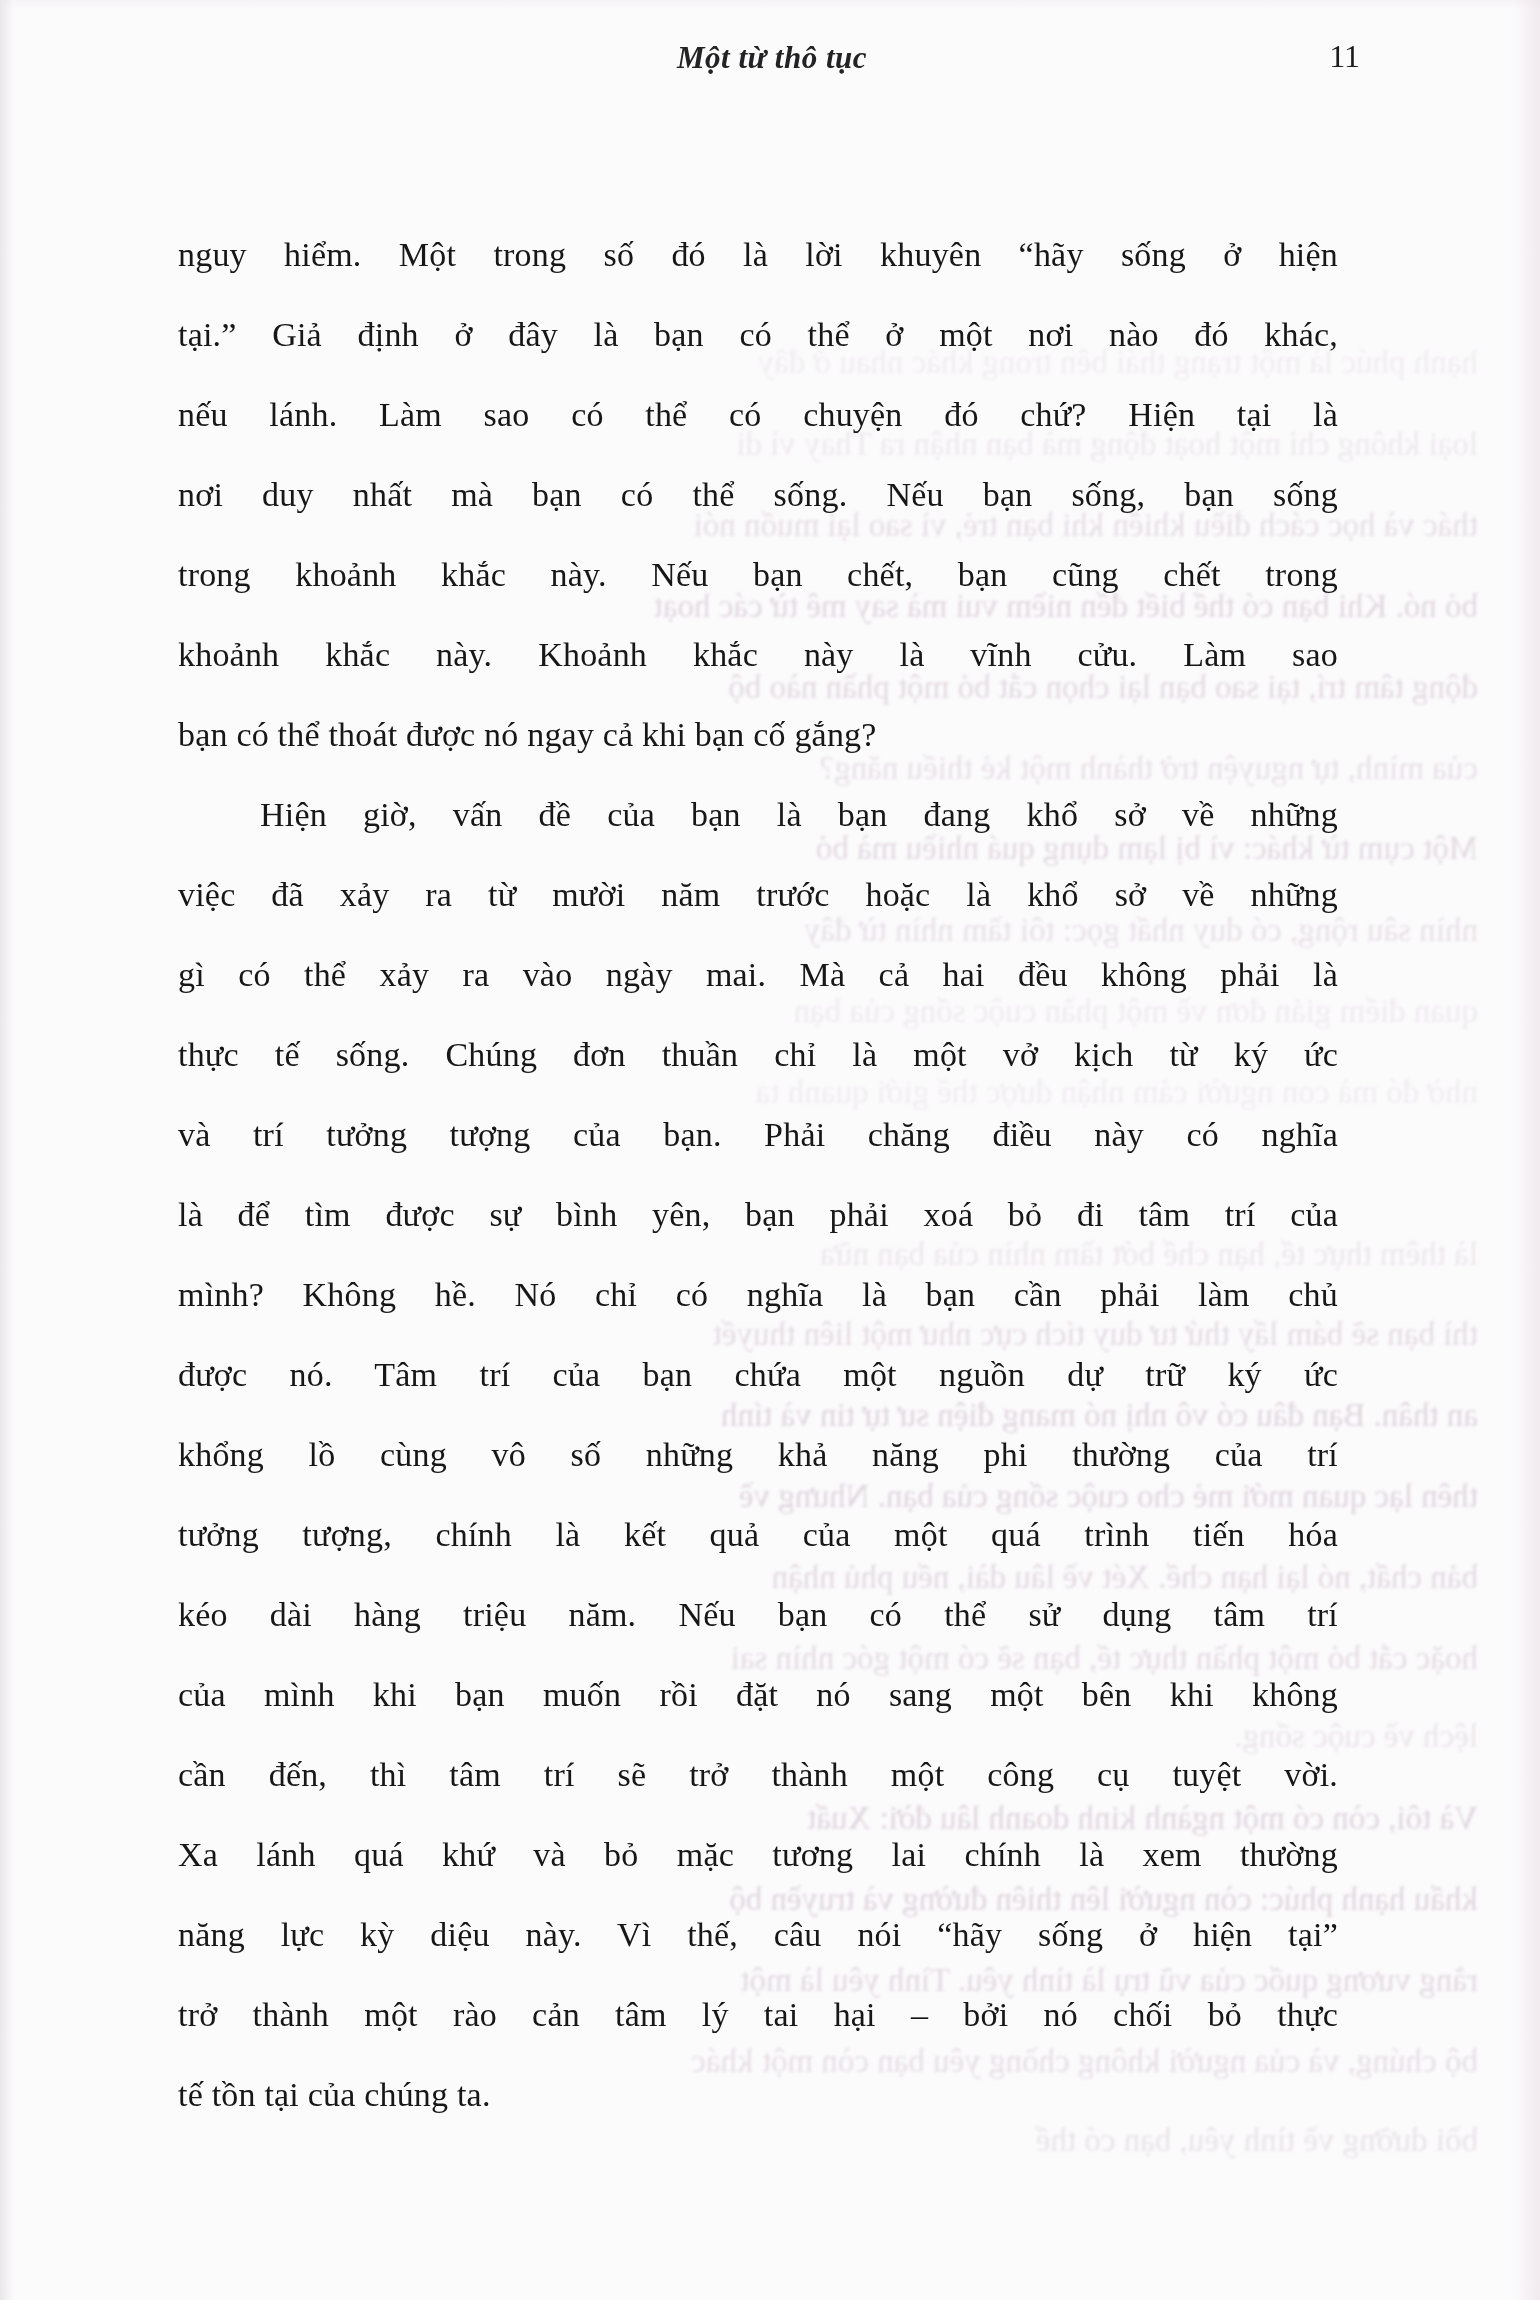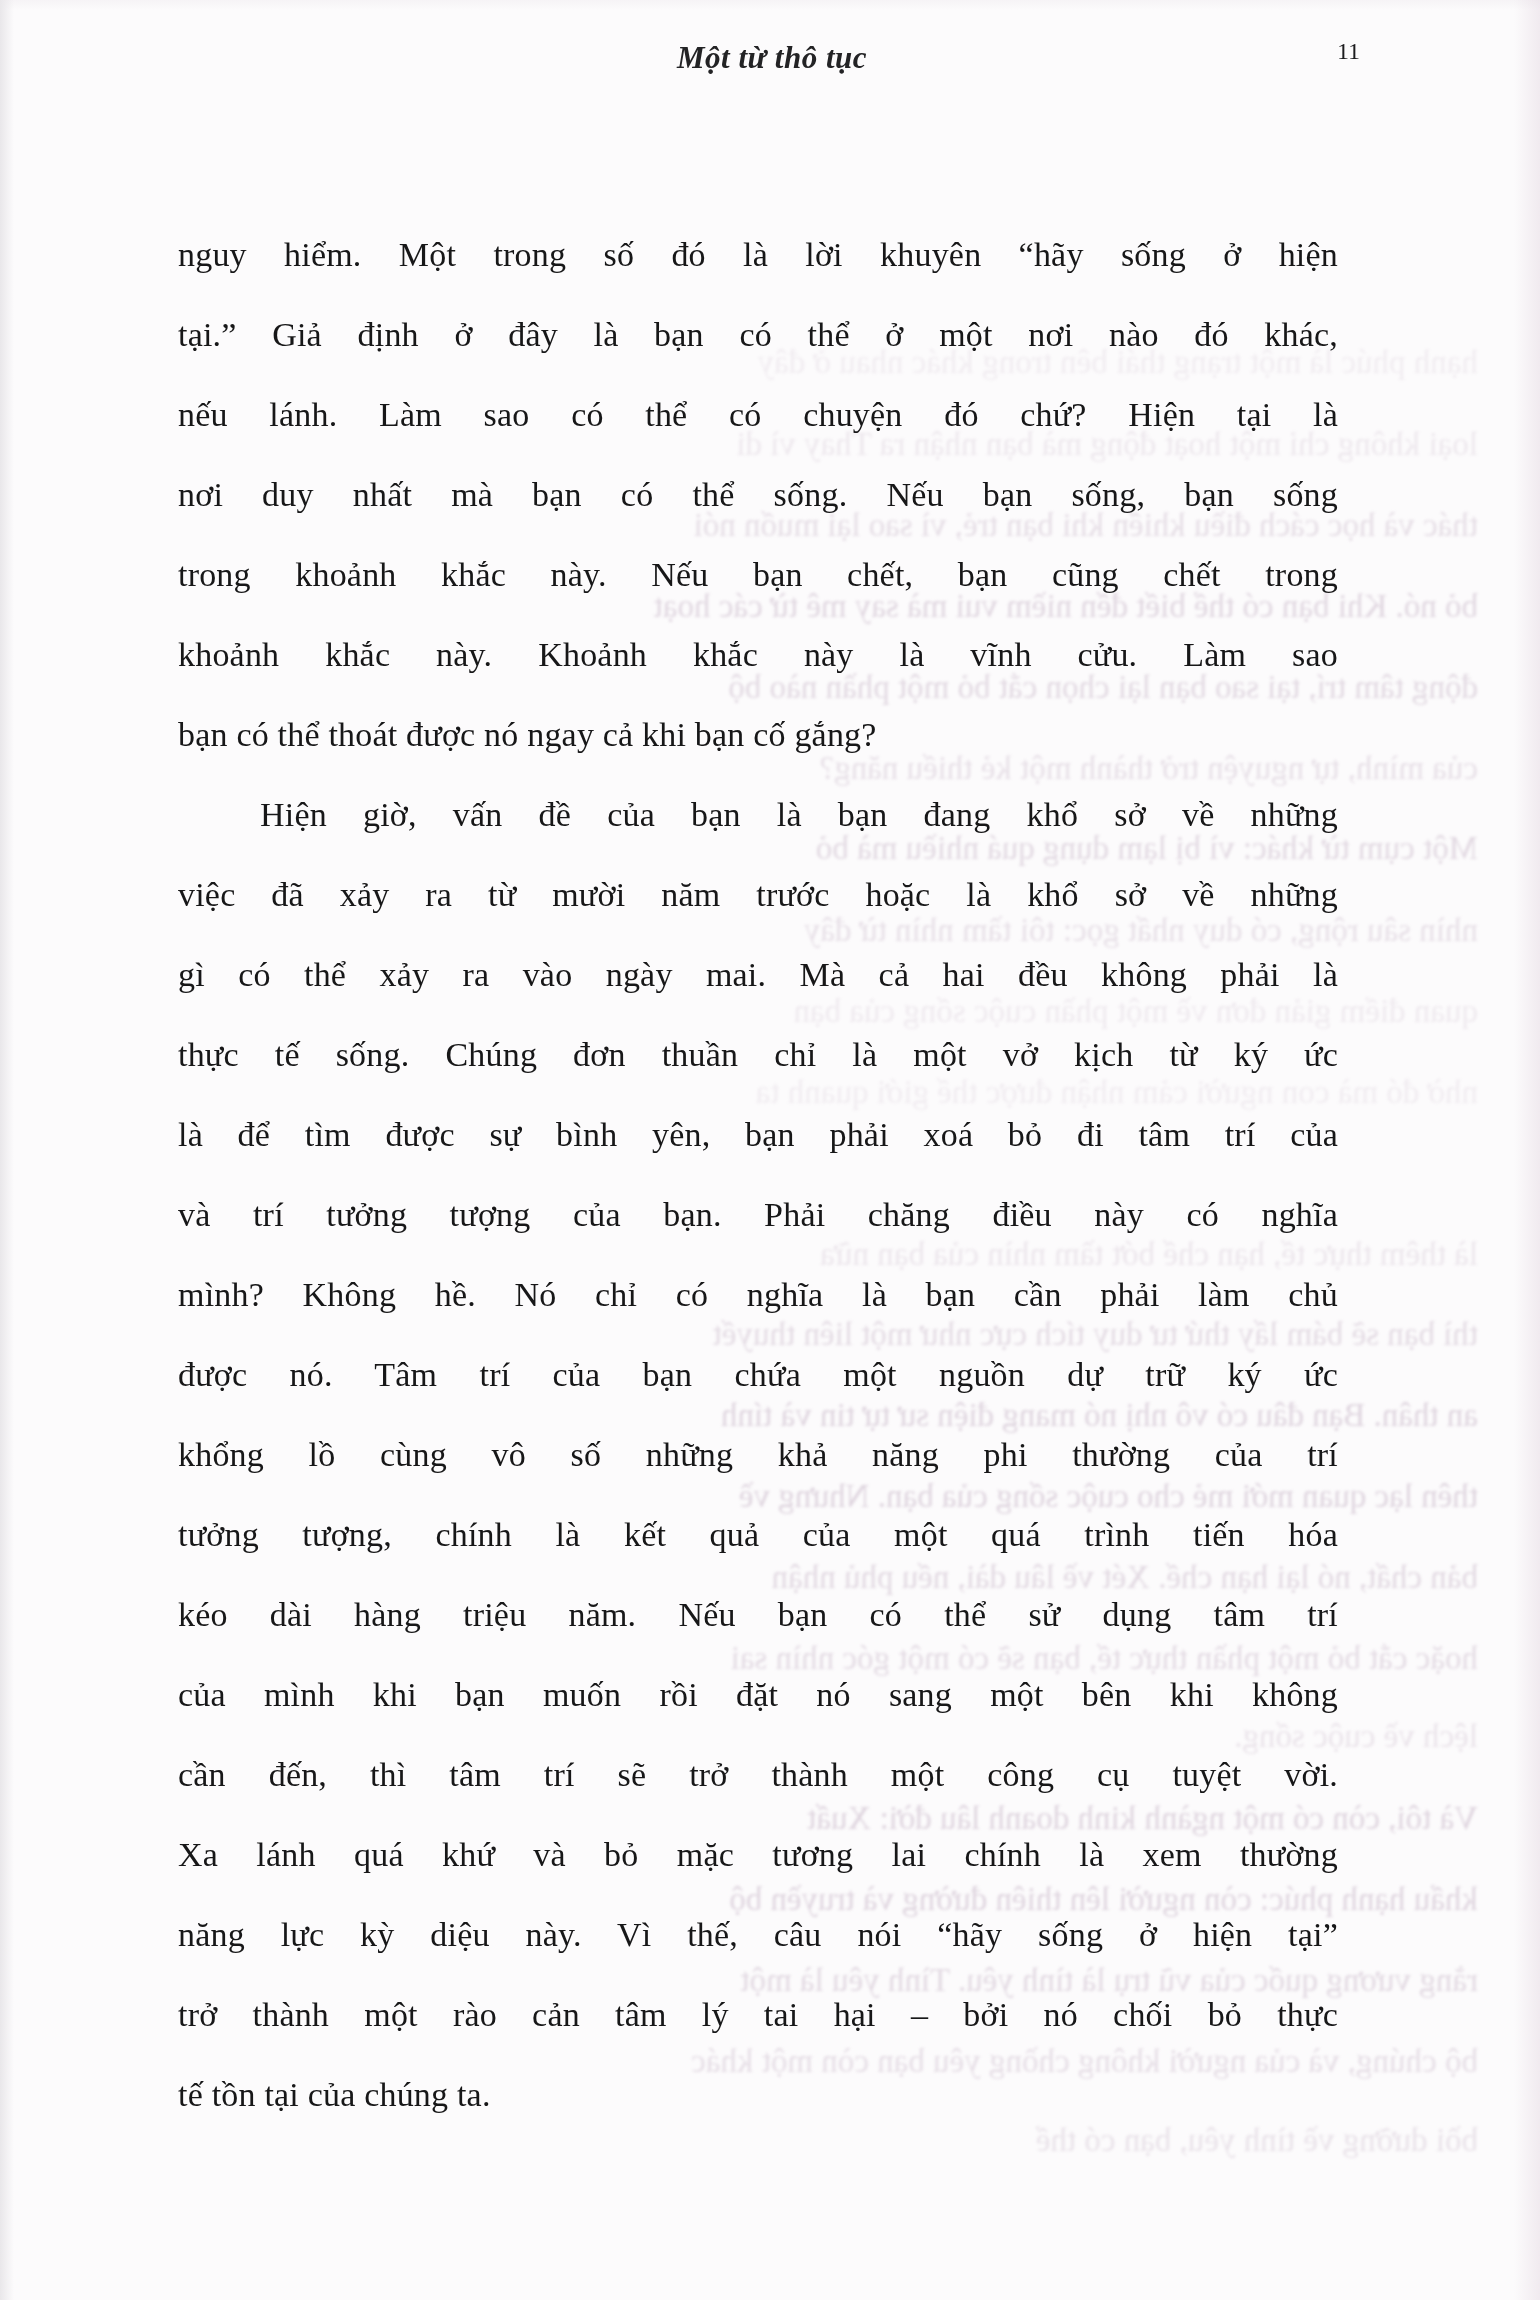--- a/index.html
+++ b/index.html
@@ -22,21 +22,21 @@
   #running-header{
     position:absolute;top:40px;left:202px;width:1140px;
     text-align:center;
     font-style:italic;font-weight:bold;
     font-size:31px;color:#232325;
     letter-spacing:.5px;
   }
   #page-number{
     position:absolute;top:38px;left:1250px;width:110px;
     text-align:right;
-    font-size:24px;color:#1d1d1f;
+    font-size:32px;color:#1d1d1f;
   }
   
   #text-block{
     position:absolute;left:178px;top:215px;width:1160px;
     color:#171718;
   }
   .line{
     height:80px;line-height:80px;
     font-size:34px;
     text-align:justify;
@@ -101,22 +101,22 @@
       <div class="line">tại.” Giả định ở đây là bạn có thể ở một nơi nào đó khác,</div>
       <div class="line">nếu lánh. Làm sao có thể có chuyện đó chứ? Hiện tại là</div>
       <div class="line">nơi duy nhất mà bạn có thể sống. Nếu bạn sống, bạn sống</div>
       <div class="line">trong khoảnh khắc này. Nếu bạn chết, bạn cũng chết trong</div>
       <div class="line">khoảnh khắc này. Khoảnh khắc này là vĩnh cửu. Làm sao</div>
       <div class="line para-end">bạn có thể thoát được nó ngay cả khi bạn cố gắng?</div>
       <div class="line indent">Hiện giờ, vấn đề của bạn là bạn đang khổ sở về những</div>
       <div class="line">việc đã xảy ra từ mười năm trước hoặc là khổ sở về những</div>
       <div class="line">gì có thể xảy ra vào ngày mai. Mà cả hai đều không phải là</div>
       <div class="line">thực tế sống. Chúng đơn thuần chỉ là một vở kịch từ ký ức</div>
+      <div class="line">và trí tưởng tượng của bạn. Phải chăng điều này có nghĩa</div>
       <div class="line">là để tìm được sự bình yên, bạn phải xoá bỏ đi tâm trí của</div>
-      <div class="line">và trí tưởng tượng của bạn. Phải chăng điều này có nghĩa</div>
       <div class="line">mình? Không hề. Nó chỉ có nghĩa là bạn cần phải làm chủ</div>
       <div class="line">được nó. Tâm trí của bạn chứa một nguồn dự trữ ký ức</div>
       <div class="line">khổng lồ cùng vô số những khả năng phi thường của trí</div>
       <div class="line">tưởng tượng, chính là kết quả của một quá trình tiến hóa</div>
       <div class="line">kéo dài hàng triệu năm. Nếu bạn có thể sử dụng tâm trí</div>
       <div class="line">của mình khi bạn muốn rồi đặt nó sang một bên khi không</div>
       <div class="line">cần đến, thì tâm trí sẽ trở thành một công cụ tuyệt vời.</div>
       <div class="line">Xa lánh quá khứ và bỏ mặc tương lai chính là xem thường</div>
       <div class="line">năng lực kỳ diệu này. Vì thế, câu nói “hãy sống ở hiện tại”</div>
       <div class="line">trở thành một rào cản tâm lý tai hại – bởi nó chối bỏ thực</div>

